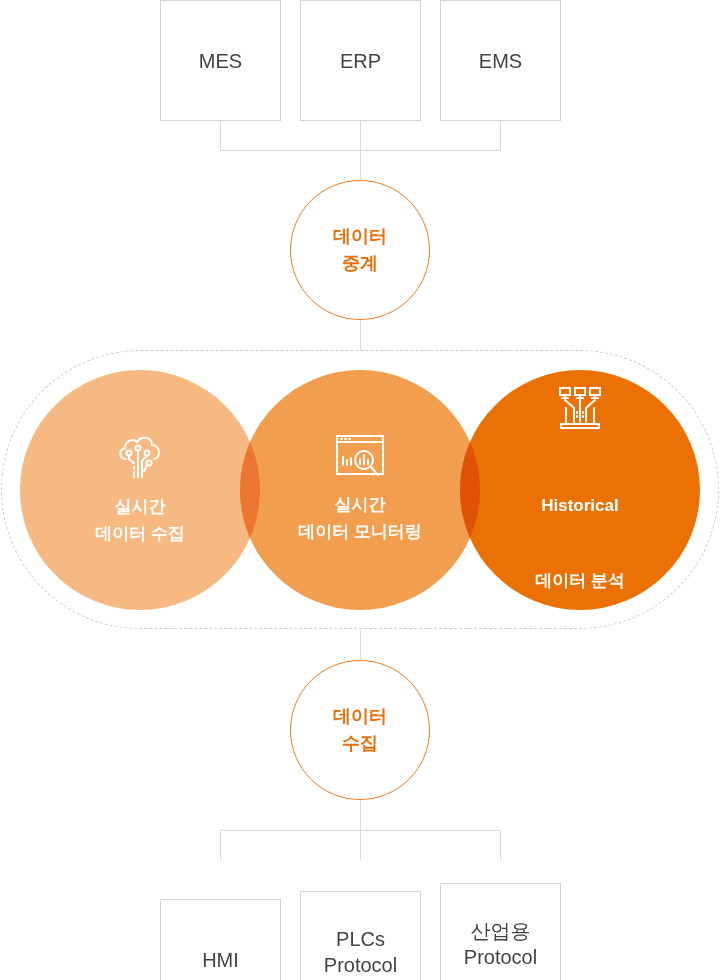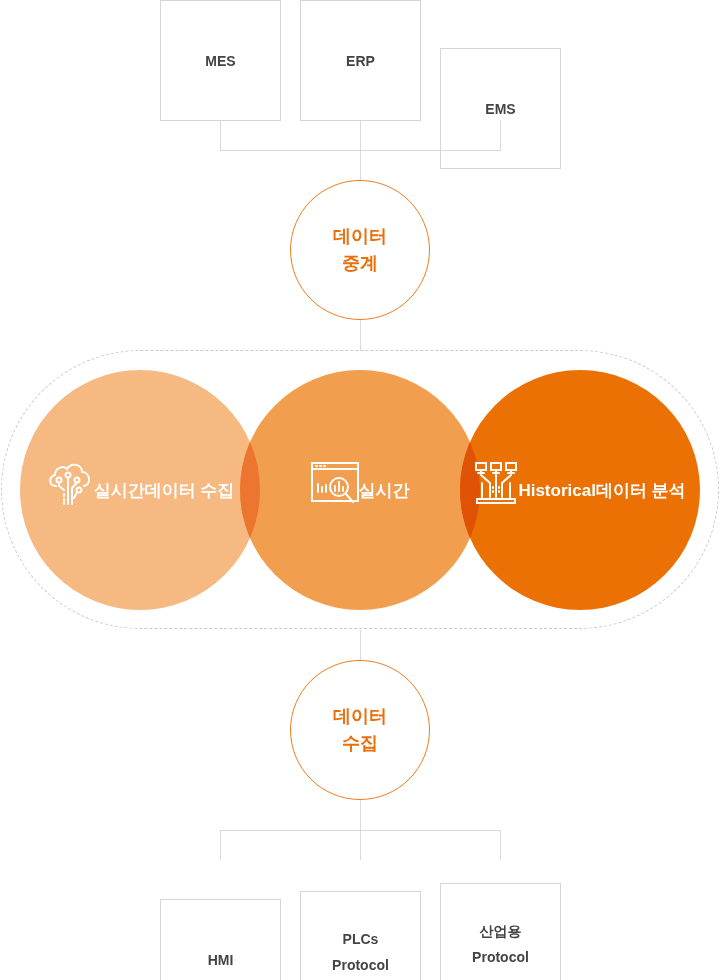--- a/index.html
+++ b/index.html
@@ -1,39 +1,39 @@
 <!DOCTYPE html>
 <html><head>
 <meta charset="utf-8">
 <style>
   html,body{margin:0;padding:0;background:#fff;}
   body{width:720px;height:980px;position:relative;overflow:hidden;font-family:"Liberation Sans","DejaVu Sans",sans-serif;}
-  .box{position:absolute;width:119px;height:119px;border:1px solid #d4d4d4;background:#fff;display:flex;align-items:center;justify-content:center;flex-direction:column;color:#444;font-weight:bold;font-size:14px;line-height:26px;text-align:center;box-sizing:border-box;width:121px;height:121px;}
+  .box{position:absolute;width:119px;height:119px;border:1px solid #d4d4d4;background:#fff;display:flex;align-items:center;justify-content:center;flex-direction:column;color:#444;font-weight:normal;font-size:20px;line-height:26px;text-align:center;box-sizing:border-box;width:121px;height:121px;}
   .line{position:absolute;background:#d9d9d9;}
   .hub{position:absolute;width:140px;height:140px;border-radius:50%;border:1.5px solid #ed7d1e;background:#fff;box-sizing:border-box;display:flex;flex-direction:column;align-items:center;justify-content:center;color:#ea6f0a;font-weight:bold;font-size:18px;line-height:27px;}
   .pill{position:absolute;left:1px;top:350px;width:718px;height:279px;border:1px dashed #c9c9c9;border-radius:140px;box-sizing:border-box;}
   .circ{position:absolute;width:240px;height:240px;border-radius:50%;top:370px;}
   .c1{left:20px;background:#f5b981;}
   .c2{left:240px;background:#f29e4f;}
   .c3{left:460px;background:#ec7105;}
   .lens{position:absolute;top:370px;width:240px;height:240px;border-radius:50%;overflow:hidden;pointer-events:none;}
   .lens-inner{position:absolute;width:240px;height:240px;border-radius:50%;top:0;}
-  .clabel{position:absolute;top:370px;width:240px;height:240px;display:flex;flex-direction:row;align-items:center;justify-content:center;color:#fff;font-weight:bold;font-size:17px;line-height:27px;text-align:center;}
+  .clabel{position:absolute;top:370px;width:240px;height:240px;display:flex;flex-direction:column;align-items:center;justify-content:center;color:#fff;font-weight:bold;font-size:17px;line-height:27px;text-align:center;}
   .clabel svg{margin-bottom:14px;}
 </style>
 </head>
 <body>
 
 <div class="box" style="left:160px;top:0;">
     <span>MES</span>
   </div>
 <div class="box" style="left:300px;top:0;align-items:center;">
     <span>ERP</span>
   </div>
-<div class="box" style="left:440px;top:0;margin-top:48px;">
+<div class="box" style="left:440px;top:0;">
     <span>EMS</span>
   </div>
 
 <div class="line" style="left:220px;top:120px;width:1px;height:30px;"></div>
 <div class="line" style="left:360px;top:120px;width:1px;height:60px;"></div>
 <div class="line" style="left:500px;top:120px;width:1px;height:30px;"></div>
 <div class="line" style="left:220px;top:150px;width:281px;height:1px;"></div>
 
 <div class="hub" style="left:290px;top:180px;">
   <span>데이터</span>
@@ -74,22 +74,23 @@
   <svg width="48" height="42" viewBox="0 0 48 42" fill="none" stroke="#fff" stroke-width="2" stroke-linecap="round">
     <rect x="1" y="1" width="46" height="38"></rect>
     <line x1="1" y1="7" x2="47" y2="7"></line>
     <path d="M5 4 L6 4 M9 4 L10 4 M13 4 L14 4"></path>
     <path d="M7 30 L7 22 M11 30 L11 25 M15 30 L15 23"></path>
     <circle cx="28" cy="25" r="9"></circle>
     <path d="M24 29 L24 24 M28 29 L28 20 M32 29 L32 25"></path>
     <path d="M34.5 31.5 L42 40"></path>
   </svg>
   <span>실시간</span>
+  <span>데이터 모니터링</span>
 </div>
-<div class="clabel" style="left:460px;">
+<div class="clabel" style="left:460px;gap:48px;">
   <svg width="44" height="44" viewBox="0 0 44 44" fill="none" stroke="#fff" stroke-width="2" stroke-linecap="round">
     <rect x="2" y="2" width="10" height="7"></rect>
       <path d="M7 9 L7 12 M4 12 L10 12"></path>
     <rect x="17" y="2" width="10" height="7"></rect>
       <path d="M22 9 L22 12 M19 12 L25 12"></path>
     <rect x="32" y="2" width="10" height="7"></rect>
       <path d="M37 9 L37 12 M34 12 L40 12"></path>
     <path d="M7 14 L16 22 L16 36 M22 14 L22 36 M37 14 L28 22 L28 36"></path>
     <path d="M19 26 L19 27 M19 30 L19 31 M25 26 L25 27 M25 30 L25 31"></path>
     <path d="M8 22 L8 38 L36 38 L36 22"></path>

